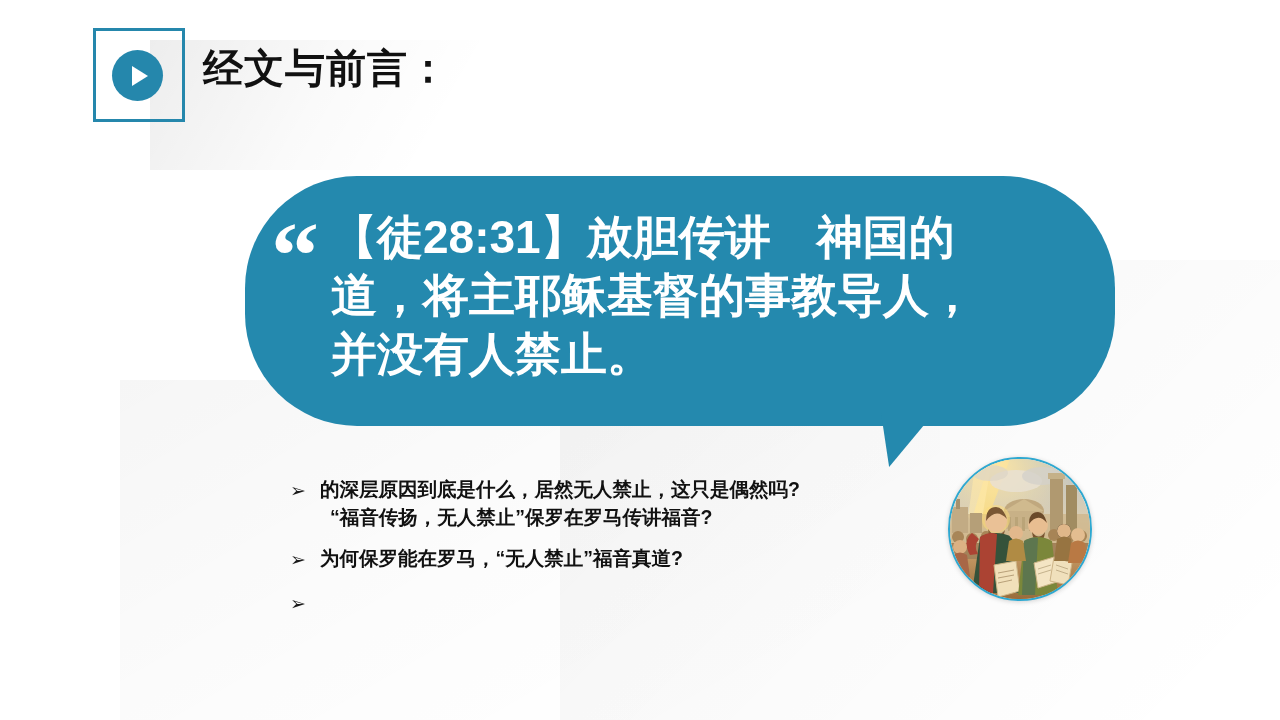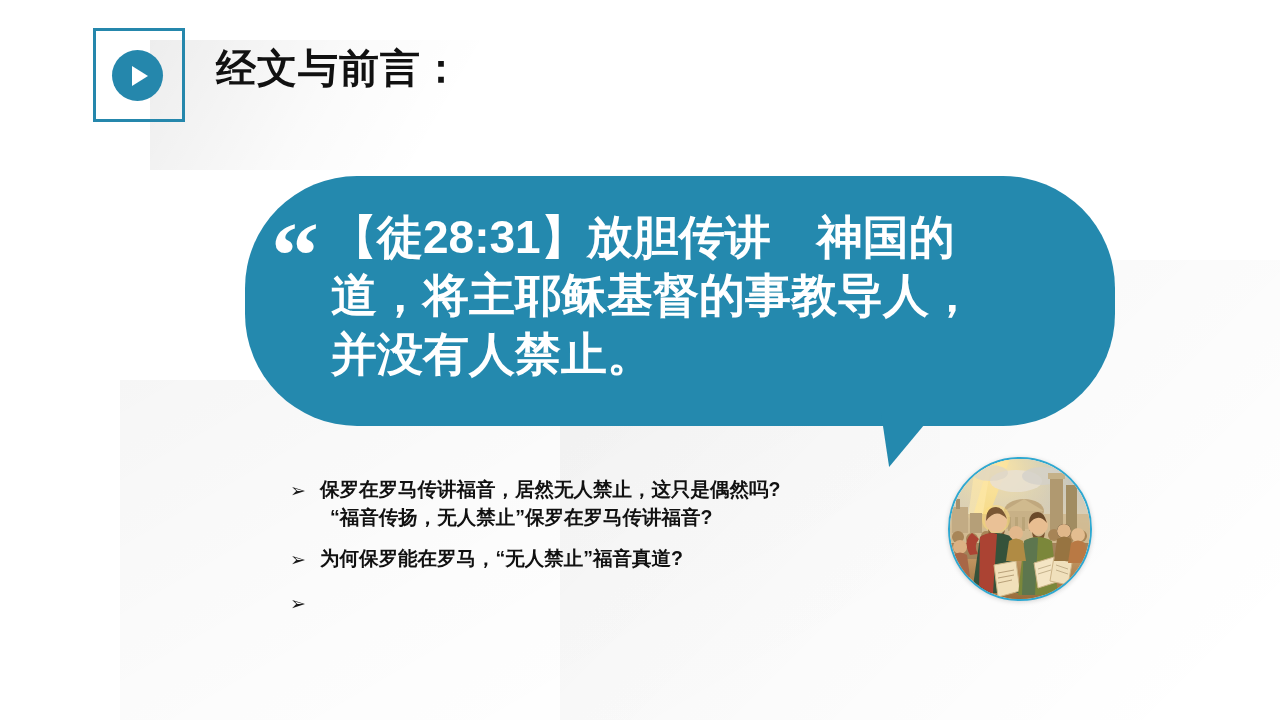--- a/index.html
+++ b/index.html
@@ -63,21 +63,21 @@
   }
   #play-circle .tri {
     width: 0; height: 0;
     border-left: 16px solid #ffffff;
     border-top: 10px solid transparent;
     border-bottom: 10px solid transparent;
     margin-left: 5px;
   }
   #page-title {
     position: absolute;
-    left: 216px;
+    left: 203px;
     top: 44px;
     font-size: 40px;
     font-weight: 900;
     color: #111111;
     letter-spacing: 1px;
     white-space: nowrap;
     line-height: 1.2;
   }
 
   
@@ -209,21 +209,21 @@
       </div>
     </div>
   </div>
   <div id="quote-tail"></div>
 
   <div id="bullet-list">
 
     <div class="bullet-row">
       <span class="bullet-marker">➢</span>
       <span class="bullet-body">
-        <span class="bl">保罗在罗马传讲福音，居然无人禁止，这只是偶然吗?</span>
+        <span class="bl">的深层原因到底是什么，居然无人禁止，这只是偶然吗?</span>
         <span class="bl indent">“福音传扬，无人禁止”保罗在罗马传讲福音?</span>
       </span>
     </div>
 
     <div class="bullet-row">
       <span class="bullet-marker">➢</span>
       <span class="bullet-body">
         <span class="bl">为何保罗能在罗马，“无人禁止”福音真道?</span>
       </span>
     </div>

